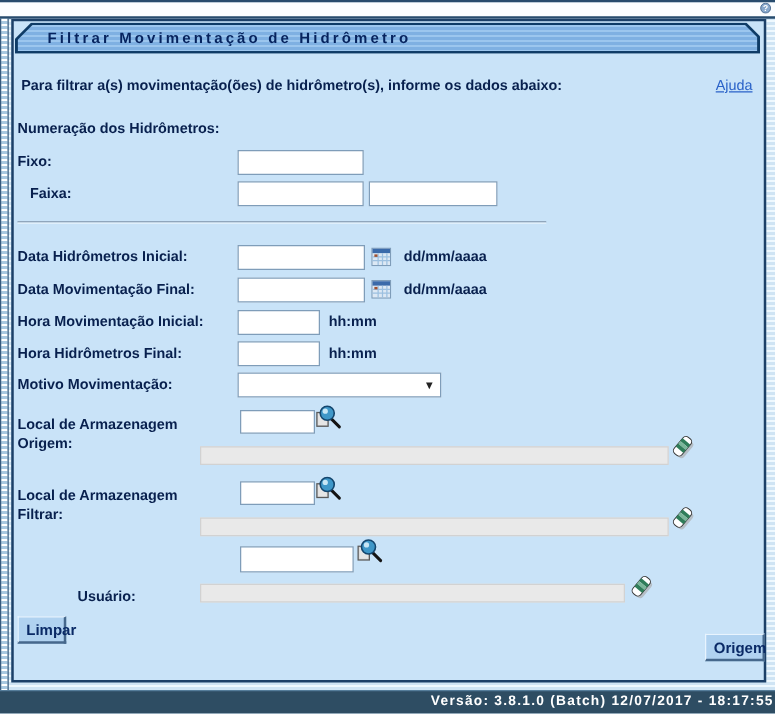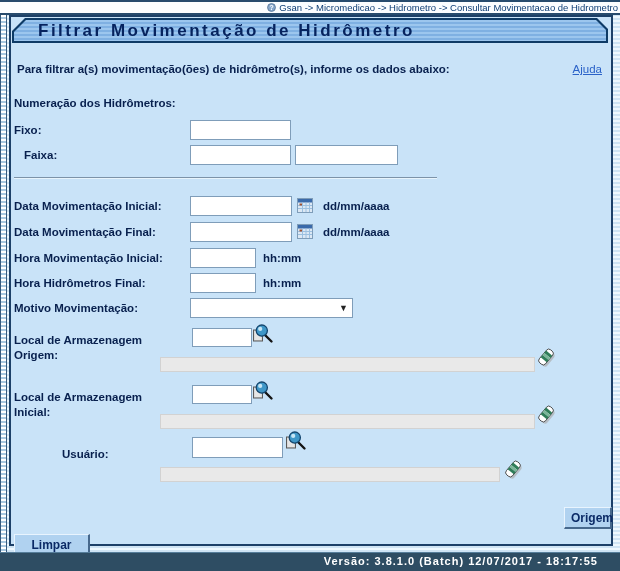--- a/index.html
+++ b/index.html
@@ -26,21 +26,21 @@
     background:#c9e3f8;border:2px solid #1c4068;box-sizing:border-box;
   }
   .title-outer{
     position:absolute;left:12px;top:18px;width:596px;height:25px;background:#0e3b66;
     clip-path:polygon(13px 0,585px 0,596px 11px,596px 25px,0 25px,0 13px);
   }
   .title-inner{
     position:absolute;left:2px;top:2px;width:592px;height:21px;
     background:repeating-linear-gradient(180deg,#9cc6ee 0 2px,#7fb0e2 2px 4px);
     clip-path:polygon(12px 0,582px 0,592px 10px,592px 21px,0 21px,0 12px);
-    color:#06235e;font-weight:bold;font-size:17px;letter-spacing:2.5px;
+    color:#06235e;font-weight:bold;font-size:12px;letter-spacing:2.5px;
     line-height:21px;padding-left:24px;box-sizing:border-box;white-space:nowrap;
   }
   .lbl{position:absolute;font-size:11.5px;font-weight:bold;color:#08204e;white-space:nowrap;}
   .plain{font-weight:bold;}
   .link{
     position:absolute;font-size:11.5px;font-weight:normal;color:#2a62c8;
     text-decoration:underline;cursor:pointer;white-space:nowrap;
   }
   .inp{
     position:absolute;height:20px;border:1px solid #7f9db9;background:#fff;
@@ -63,35 +63,35 @@
     position:absolute;height:22px;background:#b0d2f0;color:#0a2a66;
     font:bold 12px "Liberation Sans",sans-serif;text-align:center;line-height:19px;
     border-top:1px solid #e8f4fe;border-left:1px solid #e8f4fe;
     border-right:2px solid #46688c;border-bottom:2px solid #46688c;
     box-sizing:border-box;cursor:pointer;
   }
   .footer{
     position:absolute;left:0;top:552px;width:620px;height:19px;background:#2e4d63;
     border-top:1px solid #557d9a;box-sizing:border-box;
     color:#fff;font-size:11px;font-weight:bold;letter-spacing:1px;
-    text-align:right;line-height:17px;padding-right:22px;white-space:nowrap;
+    text-align:right;line-height:17px;padding-right:1px;white-space:nowrap;
   }
 </style>
 </head>
 <body>
 
 <div class="page">
 
   <div class="topline"></div>
 
   <div class="crumbbar">
     <span class="help-ico"><svg width="9" height="9" viewBox="0 0 10 10">
           <circle cx="5" cy="5" r="4.4" fill="#88a8cc" stroke="#48688c" stroke-width="0.8"></circle>
           <text x="5" y="7.6" font-size="7.5" font-weight="bold" fill="#ffffff" text-anchor="middle" font-family="Liberation Sans,sans-serif">?</text>
-        </svg></span><span class="crumbtext">Gsan -&gt; Micromedicao -&gt; Hidrometro -&gt; Consultar Movimentacao de Hidrometro</span>
+        </svg></span>
   </div>
 
   <div class="darkline2"></div>
   <div class="leftband"></div>
   <div class="content"></div>
 
   <div class="title-outer">
     <div class="title-inner">Filtrar Movimentação de Hidrômetro</div>
   </div>
 
@@ -102,21 +102,21 @@
 
   <div class="lbl" style="left:14px;top:124px;">Fixo:</div>
   <input class="inp" style="left: 190px; top: 120px; width: 101px;" value="">
 
   <div class="lbl" style="left:14px;top:149px;margin-left:10px;">Faixa:</div>
   <input class="inp" style="left: 190px; top: 145px; width: 101px;" value="">
   <input class="inp" style="left: 295px; top: 145px; width: 103px;" value="">
 
   <div class="divider"></div>
 
-  <div class="lbl" style="left:14px;top:200px;">Data Movimentação Inicial:</div>
+  <div class="lbl" style="left:14px;top:200px;">Data Hidrômetros Inicial:</div>
   <input class="inp" style="left: 190px; top: 196px; width: 102px;" value="">
   <span class="icon" style="left:297px;top:198px;"><svg width="16" height="15" viewBox="0 0 16 15">
         <rect x="0.5" y="0.5" width="15" height="14" fill="#dce8f4" stroke="#7f9db9"></rect>
         <rect x="1" y="1" width="14" height="3.5" fill="#3a6aaa"></rect>
         <line x1="1" y1="7.5" x2="15" y2="7.5" stroke="#9cc0e0"></line>
         <line x1="1" y1="10.5" x2="15" y2="10.5" stroke="#9cc0e0"></line>
         <line x1="5.5" y1="4.5" x2="5.5" y2="14" stroke="#9cc0e0"></line>
         <line x1="9" y1="4.5" x2="9" y2="14" stroke="#9cc0e0"></line>
         <line x1="12.5" y1="4.5" x2="12.5" y2="14" stroke="#9cc0e0"></line>
         <rect x="2.5" y="5.5" width="2.5" height="2" fill="#a05030"></rect>
@@ -169,59 +169,59 @@
           <rect x="8.5" y="3.5" width="8" height="16" rx="3" fill="#aaaaaa" opacity="0.65"></rect>
           <rect x="6" y="2.5" width="8" height="17" rx="3" fill="#ffffff" stroke="#333333" stroke-width="0.8"></rect>
           <rect x="6" y="6" width="8" height="3" fill="#2f7d5a"></rect>
           <rect x="6" y="9" width="8" height="2.6" fill="#7ab69a"></rect>
           <rect x="6" y="11.6" width="8" height="3" fill="#2f7d5a"></rect>
         </g>
       </svg></span>
 
   <div class="lbl" style="left:14px;top:390px;line-height:15px;">
     <div>Local de Armazenagem</div>
-    <div>Inicial:</div>
+    <div>Filtrar:</div>
   </div>
   <input class="inp" style="left: 192px; top: 385px; width: 60px; height: 19px;" value="">
   <span class="icon" style="left:252px;top:381px;"><svg width="22" height="20" viewBox="0 0 22 20">
         <rect x="1.5" y="6" width="9" height="11" fill="#cfcfcf" stroke="#5a5a5a"></rect>
         <rect x="2.5" y="7" width="7" height="9" fill="#e6e6e6"></rect>
         <line x1="12.5" y1="10.5" x2="19.5" y2="17.5" stroke="#141414" stroke-width="2.4" stroke-linecap="round"></line>
         <circle cx="9.8" cy="6.6" r="5.6" fill="#3f97c8" stroke="#14466e" stroke-width="1.3"></circle>
         <circle cx="8.2" cy="4.9" r="2.1" fill="#cfeaf8" opacity="0.95"></circle>
       </svg></span>
   <input class="gray" style="left: 160px; top: 414px; width: 375px;" disabled="" value="">
   <span class="icon" style="left:536px;top:403px;"><svg width="20" height="22" viewBox="0 0 20 22">
         <g transform="rotate(40 10 11)">
           <rect x="8.5" y="3.5" width="8" height="16" rx="3" fill="#aaaaaa" opacity="0.65"></rect>
           <rect x="6" y="2.5" width="8" height="17" rx="3" fill="#ffffff" stroke="#333333" stroke-width="0.8"></rect>
           <rect x="6" y="6" width="8" height="3" fill="#2f7d5a"></rect>
           <rect x="6" y="9" width="8" height="2.6" fill="#7ab69a"></rect>
           <rect x="6" y="11.6" width="8" height="3" fill="#2f7d5a"></rect>
         </g>
       </svg></span>
 
-  <div class="lbl" style="left:14px;top:448px;padding-left:48px;">Usuário:</div>
+  <div class="lbl" style="left:14px;top:472px;padding-left:48px;">Usuário:</div>
   <input class="inp" style="left: 192px; top: 437px; width: 91px; height: 21px;" value="">
   <span class="icon" style="left:285px;top:431px;"><svg width="22" height="20" viewBox="0 0 22 20">
         <rect x="1.5" y="6" width="9" height="11" fill="#cfcfcf" stroke="#5a5a5a"></rect>
         <rect x="2.5" y="7" width="7" height="9" fill="#e6e6e6"></rect>
         <line x1="12.5" y1="10.5" x2="19.5" y2="17.5" stroke="#141414" stroke-width="2.4" stroke-linecap="round"></line>
         <circle cx="9.8" cy="6.6" r="5.6" fill="#3f97c8" stroke="#14466e" stroke-width="1.3"></circle>
         <circle cx="8.2" cy="4.9" r="2.1" fill="#cfeaf8" opacity="0.95"></circle>
       </svg></span>
   <input class="gray" style="left: 160px; top: 467px; width: 340px;" disabled="" value="">
   <span class="icon" style="left:503px;top:458px;"><svg width="20" height="22" viewBox="0 0 20 22">
         <g transform="rotate(40 10 11)">
           <rect x="8.5" y="3.5" width="8" height="16" rx="3" fill="#aaaaaa" opacity="0.65"></rect>
           <rect x="6" y="2.5" width="8" height="17" rx="3" fill="#ffffff" stroke="#333333" stroke-width="0.8"></rect>
           <rect x="6" y="6" width="8" height="3" fill="#2f7d5a"></rect>
           <rect x="6" y="9" width="8" height="2.6" fill="#7ab69a"></rect>
           <rect x="6" y="11.6" width="8" height="3" fill="#2f7d5a"></rect>
         </g>
       </svg></span>
 
-  <button class="btn" style="left:14px;top:534px;width:76px;">Limpar</button>
+  <button class="btn" style="left:14px;top:493px;width:39px;">Limpar</button>
   <button class="btn" style="left:564px;top:507px;width:48px;">Origem</button>
 
   <div class="footer">Versão: 3.8.1.0 (Batch) 12/07/2017 - 18:17:55</div>
 
 </div>
 
 </body></html>

